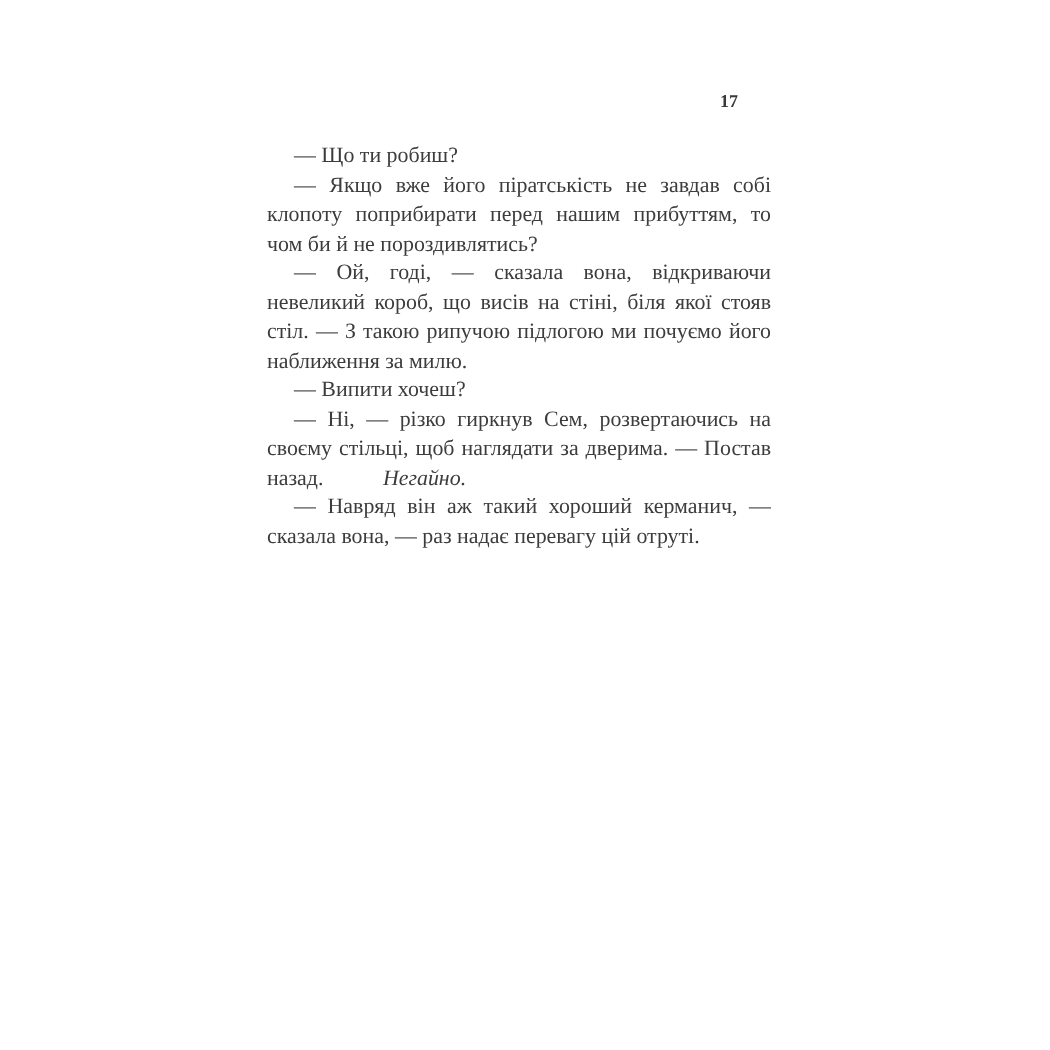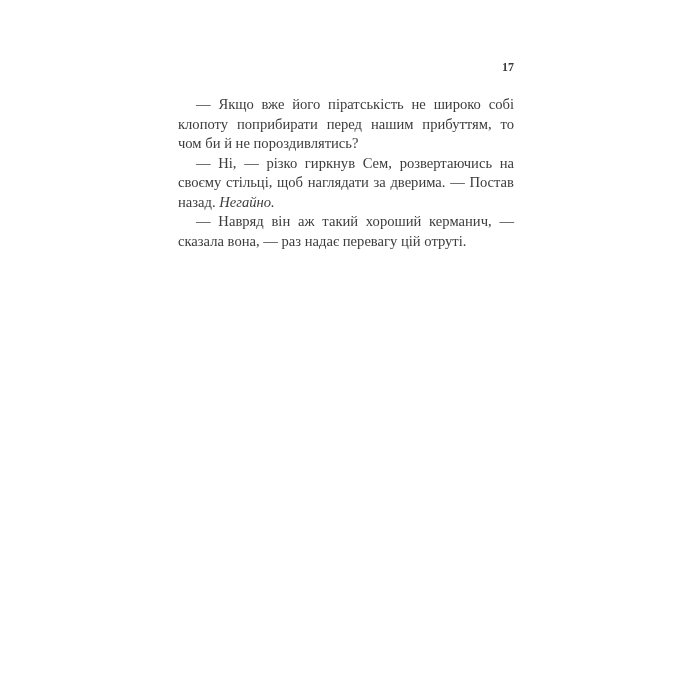--- a/index.html
+++ b/index.html
@@ -1,33 +1,36 @@
 <!DOCTYPE html>
 <html><head>
 <meta charset="utf-8">
 <style>
   html, body { margin: 0; padding: 0; background: #ffffff; }
   body { width: 700px; height: 700px; position: relative; overflow: hidden; }
   .page { position: absolute; left: 0; top: 0; width: 700px; height: 700px; background: #fff; }
   .page-number {
-    position: absolute; left: 480px; top: 60px; width: 34px; text-align: right;
+    position: absolute; left: 480px; top: 60px; width: 34px; text-align: left;
     font-family: "Liberation Serif", serif; font-weight: bold; font-size: 12px; color: #3a3a3a;
   }
   .text {
     position: absolute; left: 178px; top: 95px; width: 336px;
     font-family: "Liberation Serif", serif; font-size: 14.6px; line-height: 19.5px;
     color: #3c3c3c; text-align: justify; hyphens: manual;
   }
   .text p { margin: 0; text-indent: 18px; }
-  em { font-style: italic; }
+  em { font-style: italic; margin-left: 36px; }
 </style>
 </head>
 <body>
 
 <div class="page">
   <div class="page-number">17</div>
   <div class="text">
-    <p>— Якщо вже його піратськість не широко собі клопоту поприбирати перед нашим прибуттям, то чом би й не пороздивлятись?</p>
+    <p>— Що ти робиш?</p>
+    <p>— Якщо вже його піратськість не завдав собі клопоту поприбирати перед нашим прибуттям, то чом би й не пороздивлятись?</p>
+    <p>— Ой, годі, — сказала вона, відкриваючи невеликий короб, що висів на стіні, біля якої стояв стіл. — З такою рипучою підлогою ми почуємо його наближення за милю.</p>
+    <p>— Випити хочеш?</p>
     <p><span>— Ні, — різко гиркнув Сем, розвертаючись на своєму стільці, щоб наглядати за дверима. — Постав назад.</span> <em>Негайно.</em></p>
     <p>— Навряд він аж такий хороший керманич, — сказала вона, — раз надає перевагу цій отруті.</p>
 
   </div>
 </div>
 
 </body></html>

